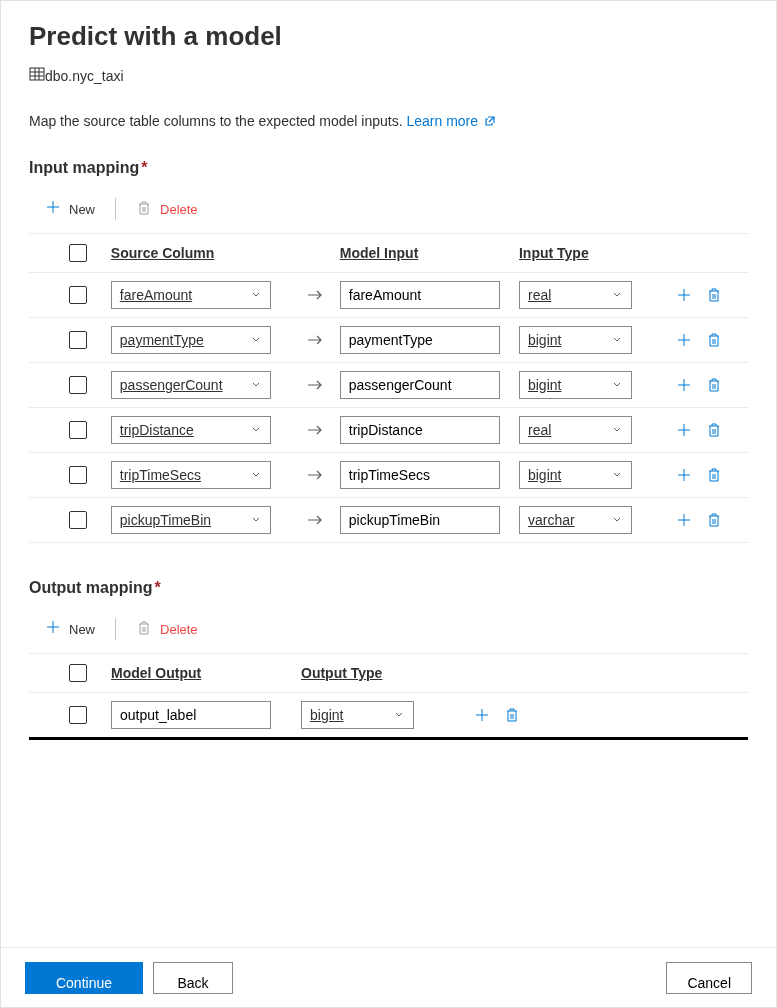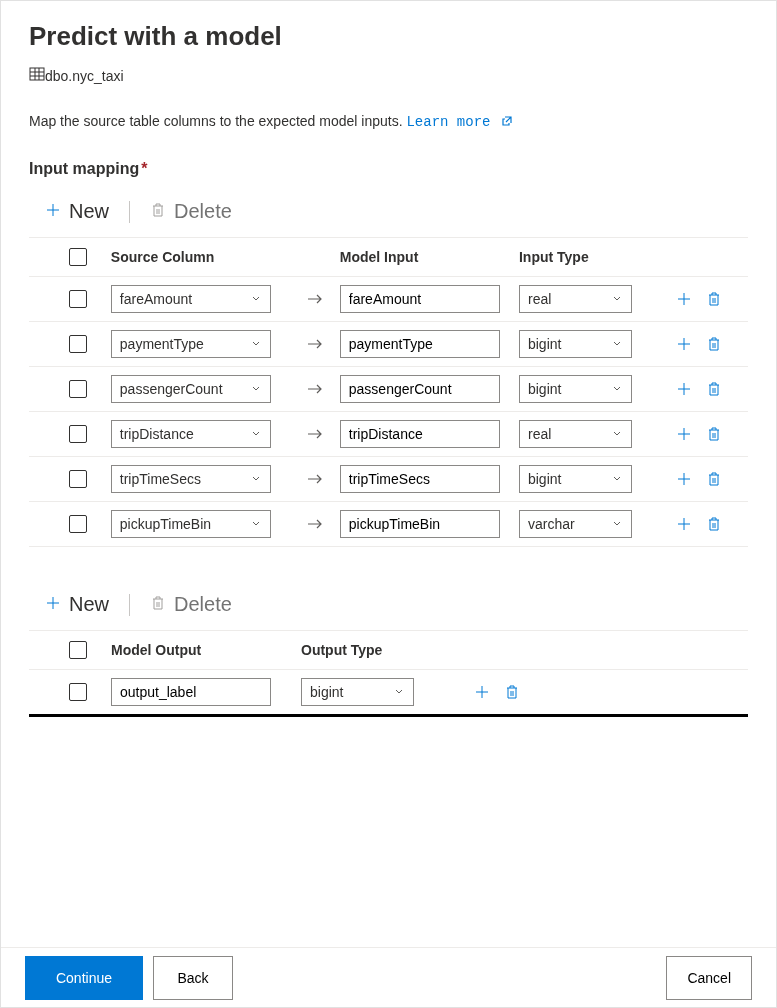--- a/index.html
+++ b/index.html
@@ -37,21 +37,20 @@
       color: #323130;
     }
     .description {
       margin-bottom: 30px;
       color: #323130;
     }
     .link {
       color: #0078d4;
       cursor: pointer;
       text-decoration: none;
-      font-family: Liberation Mono, monospace;
     }
     .section-heading {
       font-size: 16px;
       font-weight: 600;
       margin-bottom: 12px;
     }
     .required {
       color: #a4262c;
       margin-left: 2px;
     }
@@ -62,40 +61,41 @@
       padding: 6px 0 10px 8px;
     }
     .toolbar-btn {
       display: flex;
       align-items: center;
       gap: 8px;
       padding: 4px 8px;
       background: transparent;
       border: none;
       cursor: pointer;
-      font-size: 20px;
+      font-size: 13px;
       color: #323130;
     }
     .toolbar-btn.disabled {
-      color: #737373;
+      color: #ef4444;
       cursor: default;
     }
     .toolbar-divider {
       width: 1px;
       height: 22px;
       background: #c8c6c4;
       margin: 0 8px;
     }
     .plus-icon {
       color: #0078d4;
       font-size: 16px;
       font-weight: 300;
     }
     .table {
       width: 100%;
+      text-decoration: underline;
     }
     .table-header {
       display: flex;
       align-items: center;
       padding: 10px 0 10px 40px;
       border-top: 1px solid #edebe9;
       border-bottom: 1px solid #edebe9;
       font-weight: 600;
     }
     .table-row {
@@ -183,21 +183,21 @@
       left: 0;
       right: 0;
       height: 60px;
       border-top: 1px solid #edebe9;
       display: flex;
       align-items: center;
       padding: 0 24px;
       background: #fff;
     }
     .btn {
-      height: 44px;
+      height: 32px;
       padding: 12px 20px;
       border: 1px solid #8a8886;
       background: #fff;
       cursor: pointer;
       font-size: 14px;
       font-family: inherit;
       min-width: 80px;
     }
     .btn-primary {
       background: #0078d4;
@@ -538,20 +538,23 @@
                 <path d="M3 4h10M6 4V2h4v2M4 4v10h8V4M7 7v5M9 7v5" stroke="#0078d4"></path>
               </svg>
             </button>
           </div>
         </div>
       </div>
   </div>
 
   <div class="section-gap"></div>
 
+  <h2 class="section-heading">
+    <span>Output mapping</span><span class="required">*</span>
+  </h2>
 
   <div class="toolbar">
     <button class="toolbar-btn">
       <span class="plus-icon">
         <svg width="16" height="16" viewBox="0 0 16 16">
             <path d="M8 2v12M2 8h12" stroke="#0078d4" stroke-width="1"></path>
           </svg>
       </span>
       <span>New</span>
     </button>

